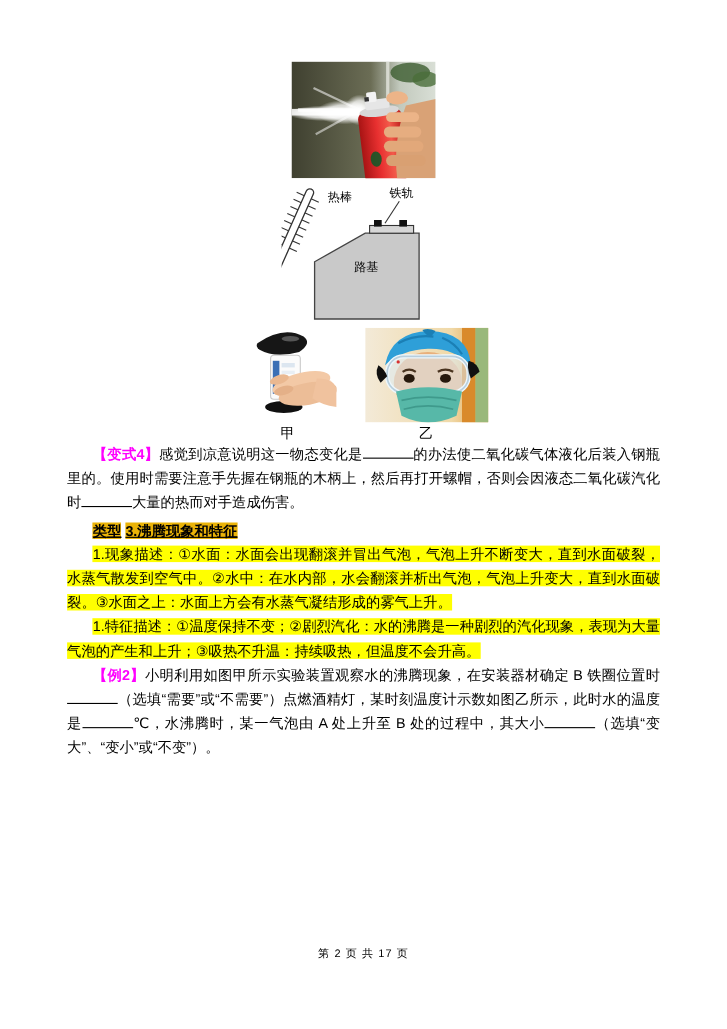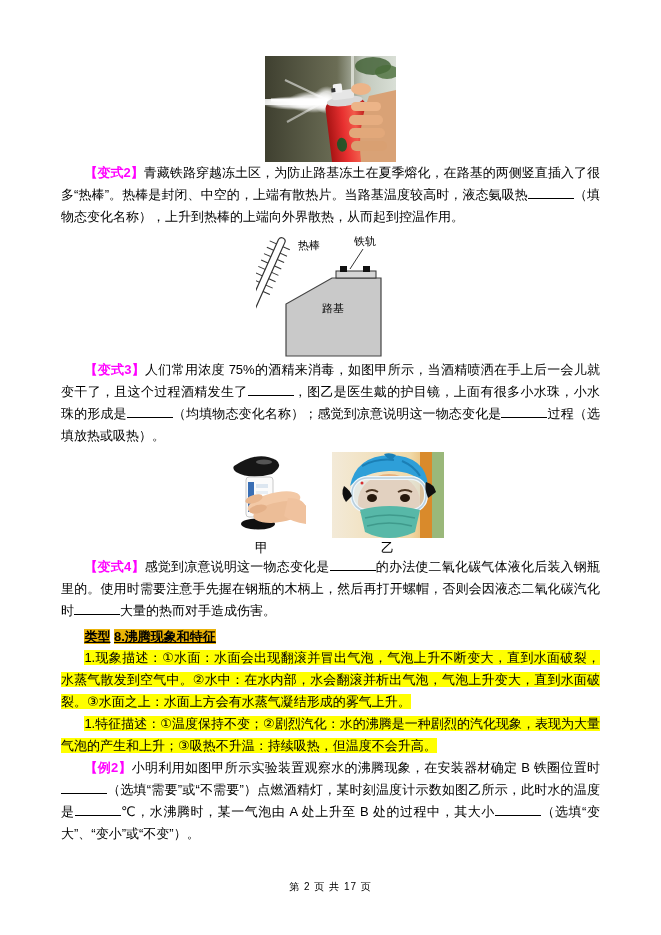--- a/index.html
+++ b/index.html
@@ -15,21 +15,21 @@
   .hl{background:#ffff00;}
   .heading-line{margin:4px 0 0 0;line-height:21px;text-indent:1.8em;font-weight:bold;}
   .hd{background:#eab308;text-decoration:underline;}
   .fig-top{width:131px;height:106px;margin:56px auto 0 auto;}
   .fig-diagram{width:150px;height:127px;margin:4px auto 0 auto;}
   .fig-row{display:flex;justify-content:center;align-items:flex-end;gap:26px;margin:3px 0 0 0;}
   .fig-col{display:flex;flex-direction:column;align-items:center;}
   .fig-label{line-height:17px;font-size:13px;margin-top:1px;}
   .v4{margin-top:4px;}
   .ex2{margin-top:6px;}
-  .footer{position:absolute;left:0;top:880px;width:661px;text-align:center;
+  .footer{position:absolute;left:0;top:860px;width:661px;text-align:center;
     font-size:10px;letter-spacing:1px;}
   svg{display:block;}
 </style>
 </head>
 <body>
 
 <div class="fig-top">
   <svg width="131" height="106" viewBox="0 0 131 106">
     <defs>
       <linearGradient id="bgph1" x1="0" y1="0" x2="1" y2="0">
@@ -78,21 +78,20 @@
       <rect x="84" y="59" width="34" height="10" rx="5" fill="#e6ad80"></rect>
       <rect x="84" y="72" width="36" height="10" rx="5" fill="#e2a87a"></rect>
       <rect x="86" y="85" width="36" height="10" rx="5" fill="#d9a072"></rect>
       <ellipse cx="96" cy="33" rx="10" ry="6" fill="#ecb488"></ellipse>
     </g>
   </svg>
 </div>
 
 <div class="content">
 
-  <p class="para"><span class="tag">【变式2】</span><span>青藏铁路穿越冻土区，为防止路基冻土在夏季熔化，在路基的两侧竖直插入了很多“热棒”。热棒是封闭、中空的，上端有散热片。当路基温度较高时，液态氨吸热</span><span class="blank"></span><span>（填物态变化名称），上升到热棒的上端向外界散热，从而起到控温作用。</span></p>
 
   <div class="fig-diagram">
     <svg width="150" height="127" viewBox="0 0 150 127">
       <polygon points="30,124 30,72 76,46 125,46 125,124" fill="#c9c9c9" stroke="#444" stroke-width="1.2"></polygon>
       <rect x="80" y="39" width="40" height="7" fill="#d6d6d6" stroke="#333" stroke-width="1"></rect>
       <rect x="84" y="34" width="7" height="6" fill="#111"></rect>
       <rect x="107" y="34" width="7" height="6" fill="#111"></rect>
       <g transform="translate(27,6) rotate(24)">
         <line x1="-11" y1="8" x2="11" y2="8" stroke="#333" stroke-width="1"></line>
         <line x1="-11" y1="15" x2="11" y2="15" stroke="#333" stroke-width="1"></line>
@@ -104,21 +103,20 @@
         <line x1="-11" y1="57" x2="11" y2="57" stroke="#333" stroke-width="1"></line>
         <rect x="-3.5" y="0" width="7" height="102" rx="3.5" fill="#ffffff" stroke="#333" stroke-width="1.2"></rect>
       </g>
       <line x1="107" y1="17" x2="94" y2="37" stroke="#333" stroke-width="1"></line>
       <text x="42" y="17" font-size="11" fill="#000">热棒</text>
       <text x="98" y="13" font-size="11" fill="#000">铁轨</text>
       <text x="77" y="80" font-size="11" fill="#000" text-anchor="middle">路基</text>
     </svg>
   </div>
 
-  <p class="para"><span class="tag">【变式3】</span><span>人们常用浓度 75%的酒精来消毒，如图甲所示，当酒精喷洒在手上后一会儿就变干了，且这个过程酒精发生了</span><span class="blank"></span><span>，图乙是医生戴的护目镜，上面有很多小水珠，小水珠的形成是</span><span class="blank"></span><span>（均填物态变化名称）；感觉到凉意说明这一物态变化是</span><span class="blank"></span><span>过程（选填放热或吸热）。</span></p>
 
   <div class="fig-row">
     <div class="fig-col">
       <svg width="88" height="88" viewBox="0 0 88 88">
         <rect x="0" y="0" width="88" height="88" fill="#ffffff"></rect>
         <path d="M16,16 Q40,0 58,10 Q66,16 54,24 Q32,30 18,22 Q14,19 16,16 Z" fill="#161616"></path>
         <ellipse cx="46" cy="12" rx="8" ry="2.5" fill="#555"></ellipse>
         <rect x="28" y="27" width="27" height="40" rx="3" fill="#fbfbfb" stroke="#c9c9c9"></rect>
         <rect x="30" y="32" width="6" height="30" fill="#3a6fb5"></rect>
         <rect x="38" y="34" width="12" height="4" fill="#dce6f0"></rect>
@@ -167,21 +165,21 @@
         </g>
         <path d="M28,58 Q57,50 88,58 L83,80 Q57,92 33,80 Z" fill="#57b8a8"></path>
         <path d="M33,66 Q57,60 83,66 M35,74 Q57,68 80,74" stroke="#3f9a8c" stroke-width="1.5" fill="none"></path>
       </svg>
       <div class="fig-label">乙</div>
     </div>
   </div>
 
   <p class="para v4"><span class="tag">【变式4】</span><span>感觉到凉意说明这一物态变化是</span><span class="blank"></span><span>的办法使二氧化碳气体液化后装入钢瓶里的。使用时需要注意手先握在钢瓶的木柄上，然后再打开螺帽，否则会因液态二氧化碳汽化时</span><span class="blank"></span><span>大量的热而对手造成伤害。</span></p>
 
-  <p class="heading-line"><span class="hd">类型</span> <span class="hd">8.沸腾现象和特征</span></p>
+  <p class="heading-line"><span class="hd">类型</span> <span class="hd">3.沸腾现象和特征</span></p>
 
   <p class="para"><span class="hl">1.现象描述：①水面：水面会出现翻滚并冒出气泡，气泡上升不断变大，直到水面破裂，水蒸气散发到空气中。②水中：在水内部，水会翻滚并析出气泡，气泡上升变大，直到水面破裂。③水面之上：水面上方会有水蒸气凝结形成的雾气上升。</span></p>
 
   <p class="para"><span class="hl">1.特征描述：①温度保持不变；②剧烈汽化：水的沸腾是一种剧烈的汽化现象，表现为大量气泡的产生和上升；③吸热不升温：持续吸热，但温度不会升高。</span></p>
 
   <p class="para ex2"><span class="tag">【例2】</span><span>小明利用如图甲所示实验装置观察水的沸腾现象，在安装器材确定 B 铁圈位置时</span><span class="blank"></span><span>（选填“需要”或“不需要”）点燃酒精灯，某时刻温度计示数如图乙所示，此时水的温度是</span><span class="blank"></span><span>℃，水沸腾时，某一气泡由 A 处上升至 B 处的过程中，其大小</span><span class="blank"></span><span>（选填“变大”、“变小”或“不变”）。</span></p>
 
 </div>
 
 <div class="footer">第 2 页 共 17 页</div>

